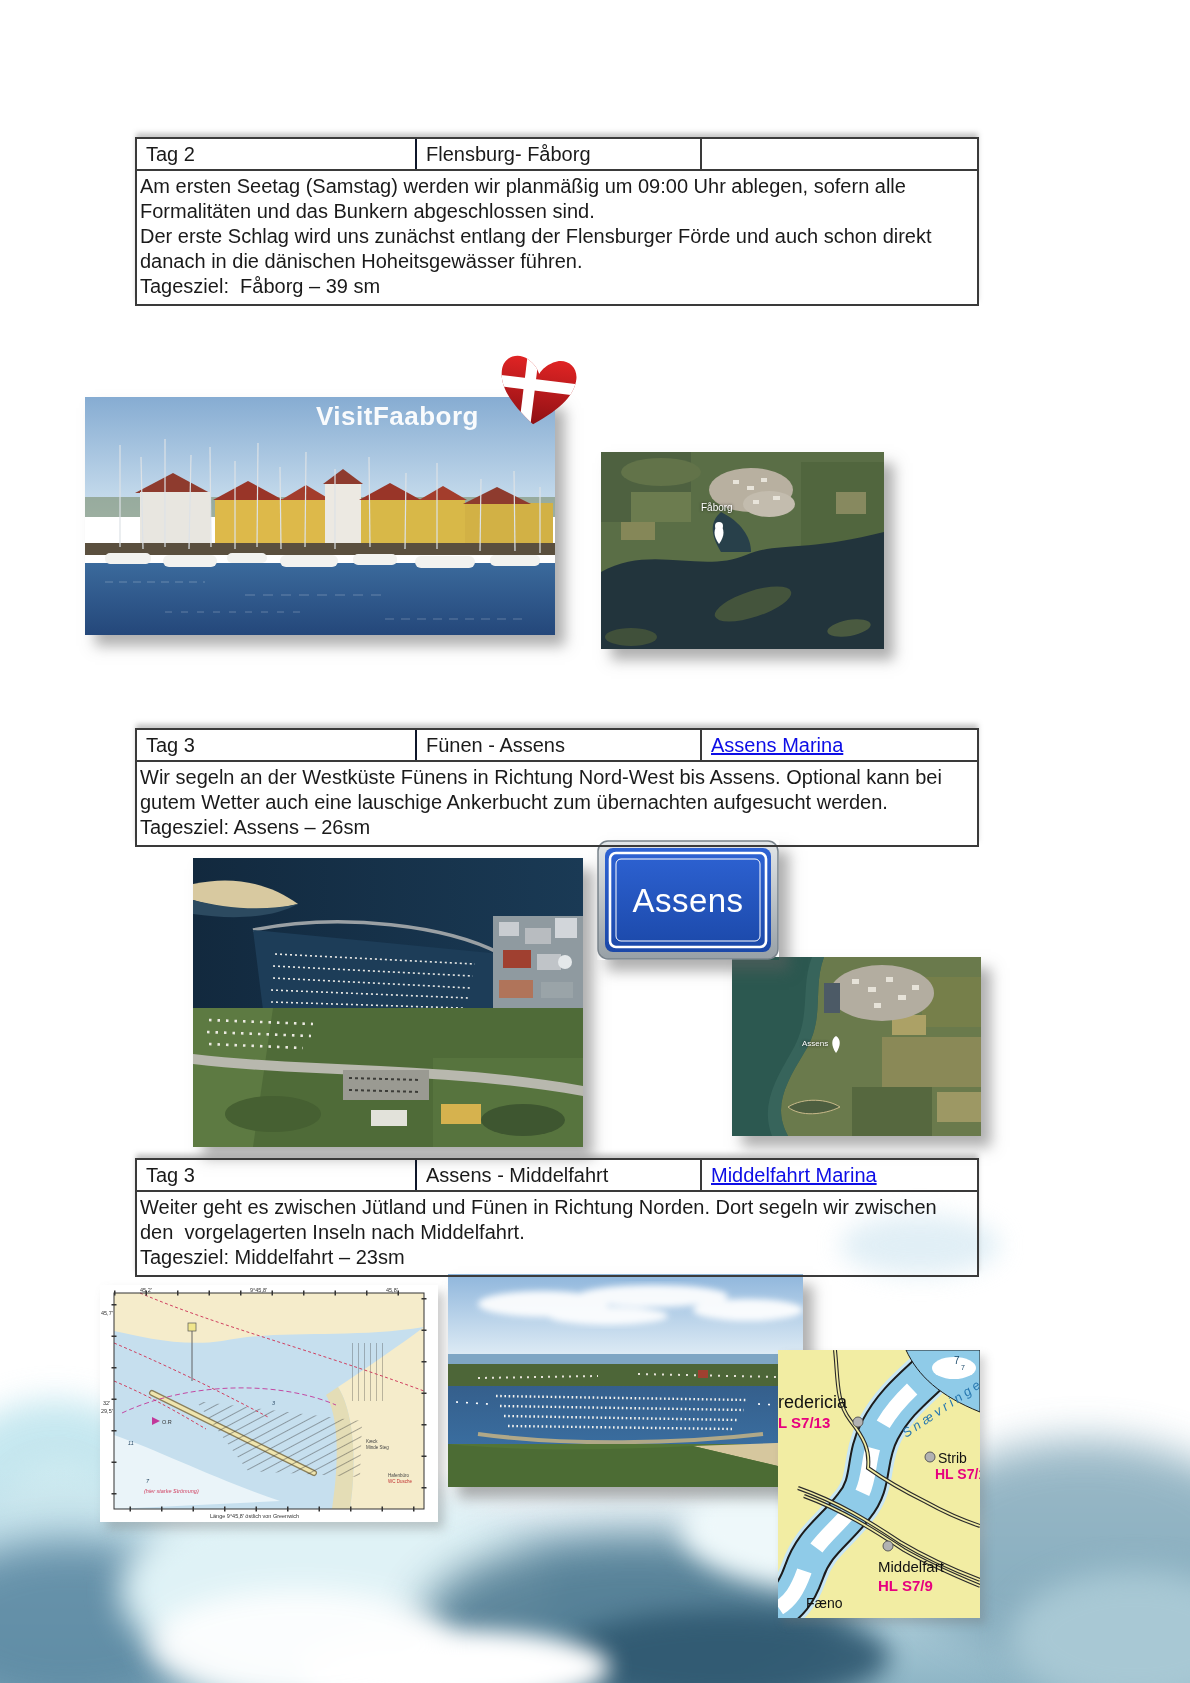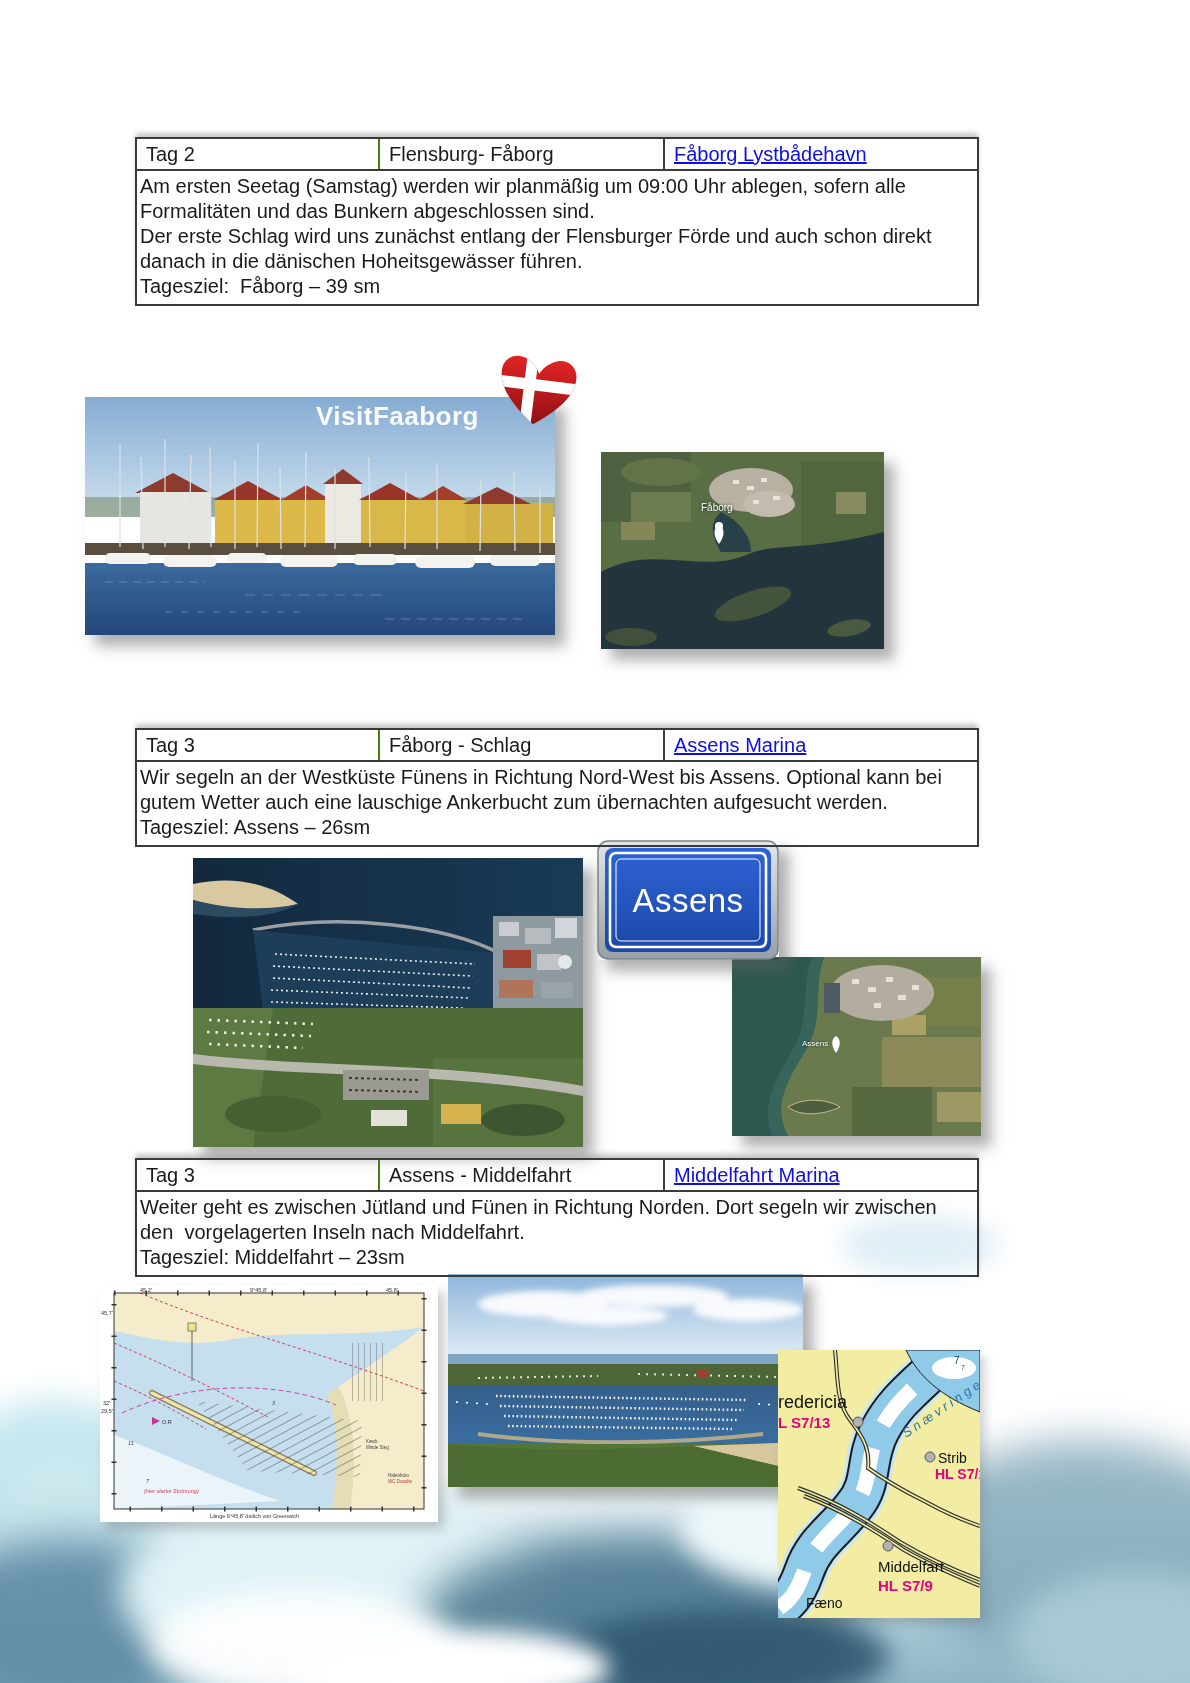--- a/index.html
+++ b/index.html
@@ -5,21 +5,21 @@
   html,body{margin:0;padding:0;background:#ffffff;}
   .page{position:relative;width:1190px;height:1683px;background:#fff;overflow:hidden;
         font-family:"Liberation Sans",sans-serif;color:#1a1a1a;}
   .abs{position:absolute;}
 
   
   .day-table{position:absolute;left:135px;width:840px;z-index:6;background:transparent;
              border:2px solid #3a3a3a;box-shadow:0 -5px 5px -1px rgba(130,130,130,.45);}
   .day-header{display:flex;border-bottom:2px solid #3a3a3a;height:30px;}
   .day-header .cell{box-sizing:border-box;padding:3px 9px;font-size:20px;line-height:24px;}
-  .c1{width:243px;border-right:2px solid #4d7c0f;}
+  .c1{width:280px;border-right:2px solid #0f172a;}
   .c2{width:285px;border-right:2px solid #3a3a3a;}
   .c3{width:271px;}
   .day-body{padding:3px 9px 5px 3px;font-size:20px;line-height:25px;}
   .day-body p{margin:0;white-space:pre-wrap;}
   a.doclink{color:#0e0ee6;text-decoration:underline;}
 
   
   .shadowed{box-shadow:10px 11px 13px rgba(95,95,95,.5);}
   .photo{position:absolute;overflow:hidden;}
   .visit-logo{position:absolute;top:4px;right:76px;color:#ffffff;font-size:26px;
@@ -49,21 +49,20 @@
     <div class="blob" style="left:1010px;top:360px;width:250px;height:135px;background:#a8c8d4;filter:blur(15px);"></div>
     <div class="blob" style="left:300px;top:420px;width:310px;height:75px;background:#ffffff;filter:blur(11px);"></div>
     <div class="blob" style="left:680px;top:255px;width:290px;height:125px;background:#eef8fa;filter:blur(13px);"></div>
     <div class="blob" style="left:150px;top:380px;width:300px;height:110px;background:#ffffff;filter:blur(14px);opacity:.9;"></div>
   </div>
 
   <div class="day-table" style="top:137px;">
     <div class="day-header">
       <div class="cell c1">Tag 2</div>
       <div class="cell c2">Flensburg- Fåborg</div>
-      <div class="cell c3"><a class="doclink" href="#">Fåborg Lystbådehavn</a></div>
     </div>
     <div class="day-body">
       <p>Am ersten Seetag (Samstag) werden wir planmäßig um 09:00 Uhr ablegen, sofern alle Formalitäten und das Bunkern abgeschlossen sind.</p>
       <p>Der erste Schlag wird uns zunächst entlang der Flensburger Förde und auch schon direkt danach in die dänischen Hoheitsgewässer führen.</p>
       <p>Tagesziel:  Fåborg – 39 sm</p>
     </div>
   </div>
 
   <div class="photo shadowed" style="left:85px;top:397px;width:470px;height:238px;z-index:3;">
     <svg width="470" height="238" viewBox="0 0 470 238">
@@ -188,21 +187,21 @@
 
       <path d="M118,78 C112,70 112,62 118,58 C124,62 124,70 118,78 Z" fill="#ffffff" transform="translate(0,14)"></path>
       <circle cx="118" cy="74" r="4" fill="#ffffff"></circle>
     </svg>
     <div class="pin-label" style="left:100px;top:50px;">Fåborg</div>
   </div>
 
   <div class="day-table" style="top:728px;">
     <div class="day-header">
       <div class="cell c1">Tag 3</div>
-      <div class="cell c2">Fåborg - Schlag</div>
+      <div class="cell c2">Fünen - Assens</div>
       <div class="cell c3"><a class="doclink" href="#">Assens Marina</a></div>
     </div>
     <div class="day-body">
       <p>Wir segeln an der Westküste Fünens in Richtung Nord-West bis Assens. Optional kann bei gutem Wetter auch eine lauschige Ankerbucht zum übernachten aufgesucht werden.</p>
       <p>Tagesziel: Assens – 26sm</p>
     </div>
   </div>
 
   <div class="photo shadowed" style="left:193px;top:858px;width:390px;height:289px;z-index:3;">
     <svg width="390" height="289" viewBox="0 0 390 289">

